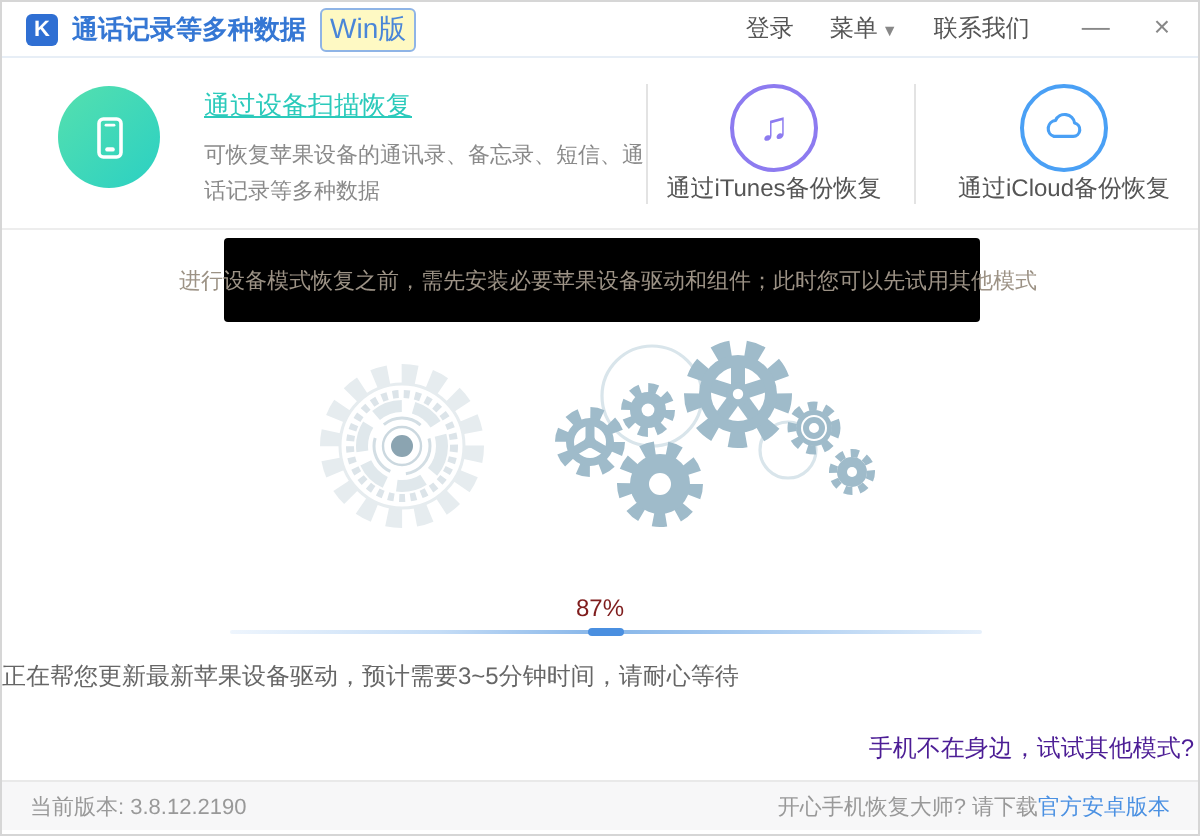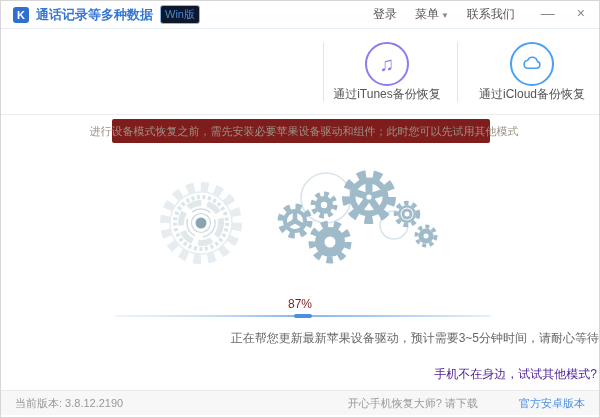--- a/index.html
+++ b/index.html
@@ -19,23 +19,23 @@
     display:flex; align-items:center; padding:0 12px;
     border-bottom:1px solid #e7eef6; background:#fff;
   }
   .logo {
     width:16px; height:16px; border-radius:3px;
     background:#2f6fd3; color:#fff; font-size:11px; font-weight:bold;
     display:flex; align-items:center; justify-content:center;
   }
   .app-title { color:#3577d4; font-size:13px; margin-left:7px; font-weight:600; }
   .win-badge {
-    margin-left:7px; font-size:11px; color:#4a86d8;
+    margin-left:7px; font-size:14px; color:#4a86d8;
     border:1px solid #8fb4e6; border-radius:3px; padding:1px 4px;
-    background:#0f172a;
+    background:#fef9c3;
   }
   .titlebar-right {
     margin-left:auto; display:flex; align-items:flex-start; gap:18px;
     font-size:12px; color:#555;
   }
   .nav-link { cursor:pointer; }
   .caret { font-size:8px; color:#888; margin-left:2px; }
   .win-btn { color:#888; font-size:14px; line-height:1; cursor:pointer; padding:0 2px; }
   .win-btn.min { margin-left:6px; }
 
@@ -75,22 +75,22 @@
   .round-icon {
     width:44px; height:44px; border-radius:50%;
     display:flex; align-items:center; justify-content:center;
   }
   .itunes-ring { border:2px solid #8d7bf0; color:#8d7bf0; font-size:20px; }
   .icloud-ring { border:2px solid #4aa0f5; }
   .mode-label { font-size:12px; color:#555; white-space:nowrap; }
 
   
   .notice {
-    position:absolute; left:111px; top:118px; width:378px; height:24px;
-    background:#7f1d1d; border-radius:2px;
+    position:absolute; left:111px; top:118px; width:378px; height:42px;
+    background:#000000; border-radius:2px;
     display:flex; align-items:center; justify-content:center; gap:6px;
   }
   .notice-text { font-size:11px; color:#9c9285; white-space:nowrap; }
 
   
   .gears-svg { position:absolute; left:0; top:0; width:600px; height:418px; pointer-events:none; }
 
   
   .percent {
     position:absolute; left:0; top:296px; width:100%;
@@ -101,57 +101,70 @@
     background:linear-gradient(to right,
       #eef5fd 0%, #c4dcf6 28%, #8cb9ea 47%, #8cb9ea 53%, #b7d4f3 78%, #e6f0fb 100%);
     border-radius:1px;
   }
   .progress-marker {
     position:absolute; left:calc(50% - 9px); top:-1px;
     width:18px; height:4px; border-radius:2px; background:#4a8fe0;
   }
   .status-text {
     position:absolute; left:0; top:329px; width:100%;
-    text-align:right; font-size:12px; color:#666;
+    text-align:left; font-size:12px; color:#666;
   }
 
   .other-mode-link {
     position:absolute; right:2px; top:365px;
     font-size:12px; color:#4c1d95; cursor:pointer;
   }
 
   
   .statusbar {
     position:absolute; left:0; top:389px; width:100%; height:25px;
     background:#f7f7f8; border-top:1px solid #e9e9e9;
     display:flex; align-items:center; padding:0 14px;
     font-size:11px; color:#999;
   }
   .statusbar-right { margin-left:auto; }
-  .android-link { color:#4a90e2; cursor:pointer;margin-left:41px; }
+  .android-link { color:#4a90e2; cursor:pointer; }
 </style>
 </head>
 <body>
 
 <div class="window">
 
   <div class="titlebar">
     <div class="logo">K</div>
     <div class="app-title">通话记录等多种数据</div>
     <div class="win-badge">Win版</div>
     <div class="titlebar-right">
       <span class="nav-link">登录</span>
       <span class="nav-link"><span>菜单</span><span class="caret">▼</span></span>
       <span class="nav-link">联系我们</span>
       <span class="win-btn min">—</span>
       <span class="win-btn">×</span>
     </div>
   </div>
 
   <div class="modes">
+    <div class="mode-device">
+      <div class="device-circle">
+        <svg width="26" height="26" viewBox="0 0 26 26" fill="none">
+          <rect x="7.5" y="3.5" width="11" height="19" rx="2.2" stroke="#ffffff" stroke-width="1.8"></rect>
+          <line x1="11" y1="6.6" x2="15" y2="6.6" stroke="#ffffff" stroke-width="1.4" stroke-linecap="round"></line>
+          <rect x="10.6" y="17.6" width="4.8" height="2.2" rx="1.1" fill="#ffffff"></rect>
+        </svg>
+      </div>
+      <div class="device-text">
+        <div class="device-title">通过设备扫描恢复</div>
+        <div class="device-desc">可恢复苹果设备的通讯录、备忘录、短信、通话记录等多种数据</div>
+      </div>
+    </div>
 
     <div class="v-divider divider-1"></div>
 
     <div class="mode-col mode-itunes">
       <div class="round-icon itunes-ring">♫</div>
       <div class="mode-label">通过iTunes备份恢复</div>
     </div>
 
     <div class="v-divider divider-2"></div>
 

